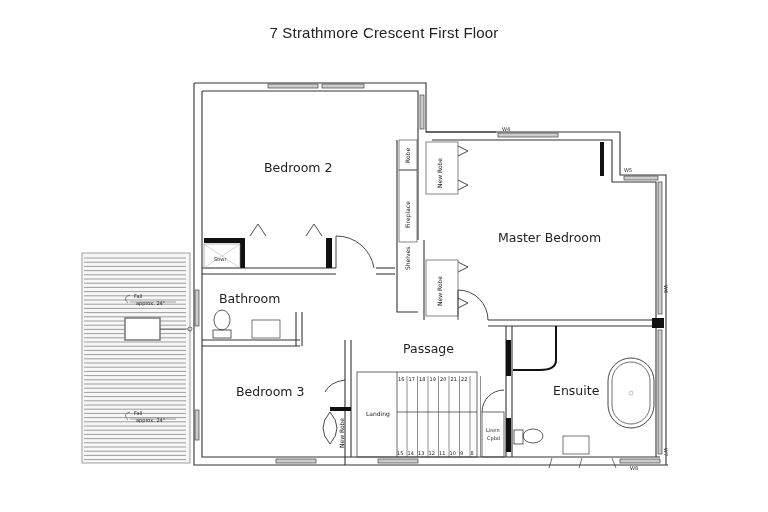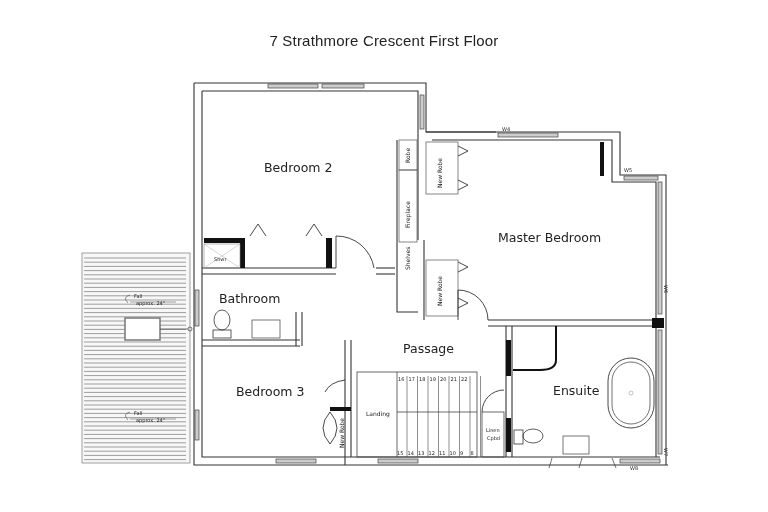--- a/index.html
+++ b/index.html
@@ -1,17 +1,17 @@
 <!DOCTYPE html>
 <html><head>
 <meta charset="utf-8">
 <style>
   html,body{margin:0;padding:0;background:#ffffff;}
   body{width:768px;height:512px;position:relative;overflow:hidden;font-family:"Liberation Sans",sans-serif;}
-  #title{position:absolute;left:0;top:32px;width:768px;text-align:center;font-size:15px;color:#222;letter-spacing:0.2px;}
+  #title{position:absolute;left:0;top:24px;width:768px;text-align:center;font-size:15px;color:#222;letter-spacing:0.2px;}
   #plan{position:absolute;left:0;top:0;}
   .lbl{font-family:"DejaVu Sans",sans-serif;fill:#222;}
   .room{font-size:12.5px;}
   .small{font-size:6px;}
   .tiny{font-size:5px;}
   .wall{fill:none;stroke:#333;stroke-width:1.1;}
   .thick{fill:#111;}
   .win{fill:#ccc;stroke:#444;stroke-width:0.7;}
   .door{fill:none;stroke:#333;stroke-width:0.9;}
   .deck{stroke:#777;stroke-width:0.7;}

